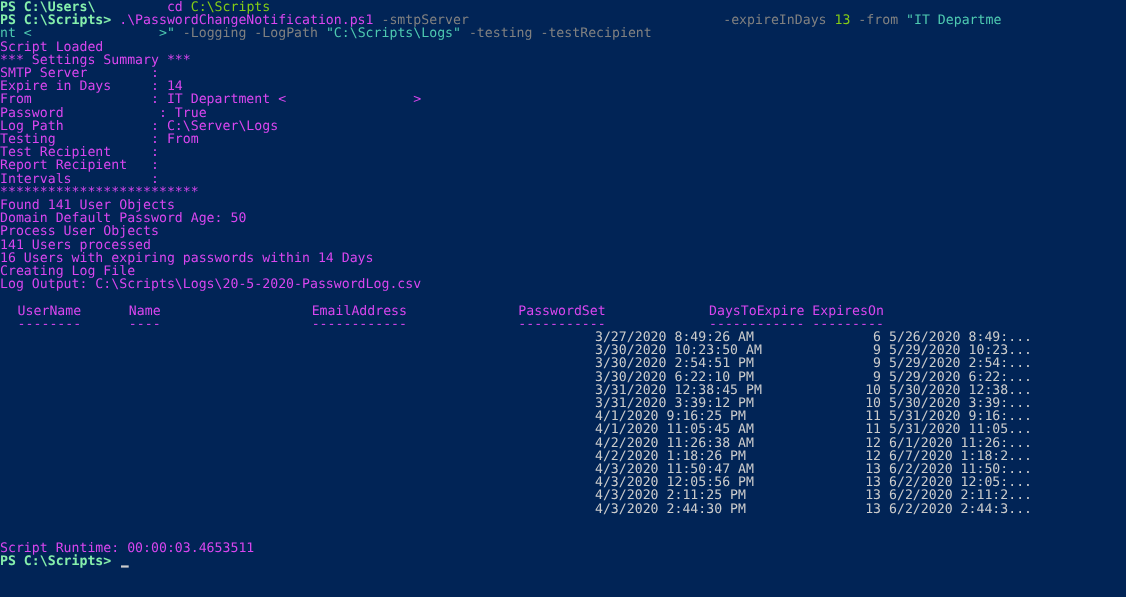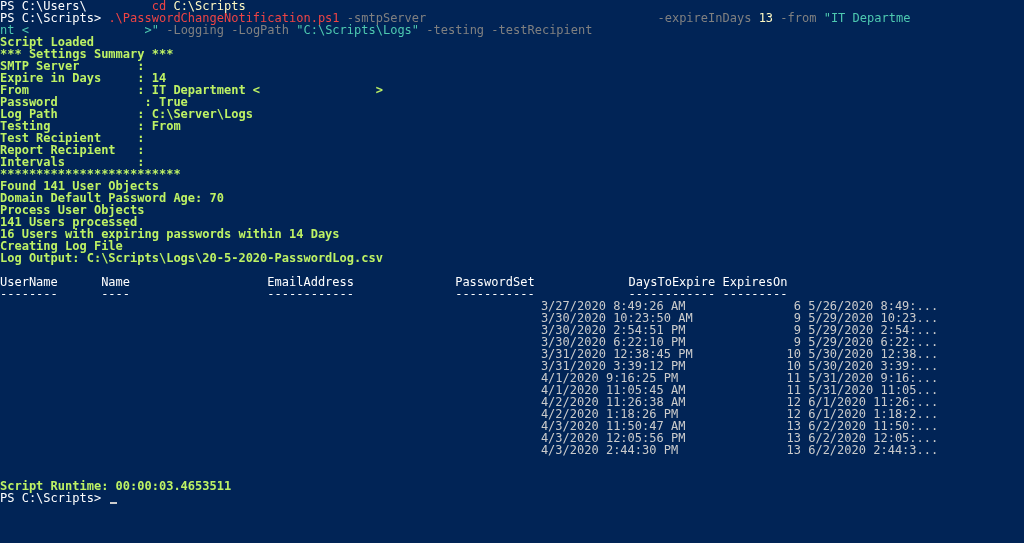--- a/index.html
+++ b/index.html
@@ -8,31 +8,31 @@
       color: #cccccc;
       font-family: 'Lucida Console', 'Consolas', monospace;
       font-size: 12px;
       line-height: 1.0;
       width: 1024px;
       height: 543px;
       overflow: hidden;
       padding: 0;
     }
     .line { white-space: pre; height: 12px; }
-    .ps-prompt { color: #ffffff; }
-    .cmd-yellow { color: #ef4444; }
-    .cmd-white { color: #fef9c3; }
+    .ps-prompt { color: #86efac; font-weight: bold; }
+    .cmd-yellow { color: #d946ef; }
+    .cmd-white { color: #84cc16; }
     .cmd-gray { color: #808080; text-align: center; }
     .cmd-cyanish { color: #4ec9b0; }
-    .output { color: #bef264; font-weight: bold; }
+    .output { color: #d946ef; }
     .redacted {
       display: inline-block;
       vertical-align: bottom;
     }
-    .header-row { white-space: pre; color: #ffffff; }
+    .header-row { white-space: pre; color: #d946ef; margin-left: 16px; }
     .data-row { white-space: pre; color: #cccccc; text-align: center; }
     .cursor {
       display: inline-block;
       width: 7px;
       height: 2px;
       background: #cccccc;
       vertical-align: bottom;
       margin-left: 2px;
     }
     .table-container { position: relative; }
@@ -52,21 +52,21 @@
 <div class="line output">Expire in Days     : 14</div>
 <div class="line output"><span>From               : IT Department &lt; </span><span>               </span><span>&gt;</span></div>
 <div class="line output">Password            : True</div>
 <div class="line output">Log Path           : C:\Server\Logs</div>
 <div class="line output">Testing            : From</div>
 <div class="line output">Test Recipient     : </div>
 <div class="line output">Report Recipient   :</div>
 <div class="line output">Intervals          :</div>
 <div class="line output">*************************</div>
 <div class="line output">Found 141 User Objects</div>
-<div class="line output">Domain Default Password Age: 70</div>
+<div class="line output">Domain Default Password Age: 50</div>
 <div class="line output">Process User Objects</div>
 <div class="line output">141 Users processed</div>
 <div class="line output">16 Users with expiring passwords within 14 Days</div>
 <div class="line output">Creating Log File</div>
 <div class="line output">Log Output: C:\Scripts\Logs\20-5-2020-PasswordLog.csv</div>
 <div class="line output"> </div>
 
 <div class="header-row">UserName      Name                   EmailAddress              PasswordSet             DaysToExpire ExpiresOn</div>
 <div class="header-row">--------      ----                   ------------              -----------             ------------ ---------</div>
 
@@ -74,22 +74,23 @@
 
   <div class="data-row">                                                               3/27/2020 8:49:26 AM               6 5/26/2020 8:49:...</div>
   <div class="data-row">                                                               3/30/2020 10:23:50 AM              9 5/29/2020 10:23...</div>
   <div class="data-row">                                                               3/30/2020 2:54:51 PM               9 5/29/2020 2:54:...</div>
   <div class="data-row">                                                               3/30/2020 6:22:10 PM               9 5/29/2020 6:22:...</div>
   <div class="data-row">                                                               3/31/2020 12:38:45 PM             10 5/30/2020 12:38...</div>
   <div class="data-row">                                                               3/31/2020 3:39:12 PM              10 5/30/2020 3:39:...</div>
   <div class="data-row">                                                               4/1/2020 9:16:25 PM               11 5/31/2020 9:16:...</div>
   <div class="data-row">                                                               4/1/2020 11:05:45 AM              11 5/31/2020 11:05...</div>
   <div class="data-row">                                                               4/2/2020 11:26:38 AM              12 6/1/2020 11:26:...</div>
-  <div class="data-row">                                                               4/2/2020 1:18:26 PM               12 6/1/2020 1:18:2...</div>
+  <div class="data-row">                                                               4/2/2020 1:18:26 PM               12 6/7/2020 1:18:2...</div>
   <div class="data-row">                                                               4/3/2020 11:50:47 AM              13 6/2/2020 11:50:...</div>
   <div class="data-row">                                                               4/3/2020 12:05:56 PM              13 6/2/2020 12:05:...</div>
+  <div class="data-row">                                                               4/3/2020 2:11:25 PM               13 6/2/2020 2:11:2...</div>
   <div class="data-row">                                                               4/3/2020 2:44:30 PM               13 6/2/2020 2:44:3...</div>
 </div>
 
 <div class="line output"> </div>
 <div class="line output"> </div>
 <div class="line output">Script Runtime: 00:00:03.4653511</div>
 <div class="line"><span class="ps-prompt">PS C:\Scripts&gt; </span><span class="cursor"></span></div>
 
 </body></html>

